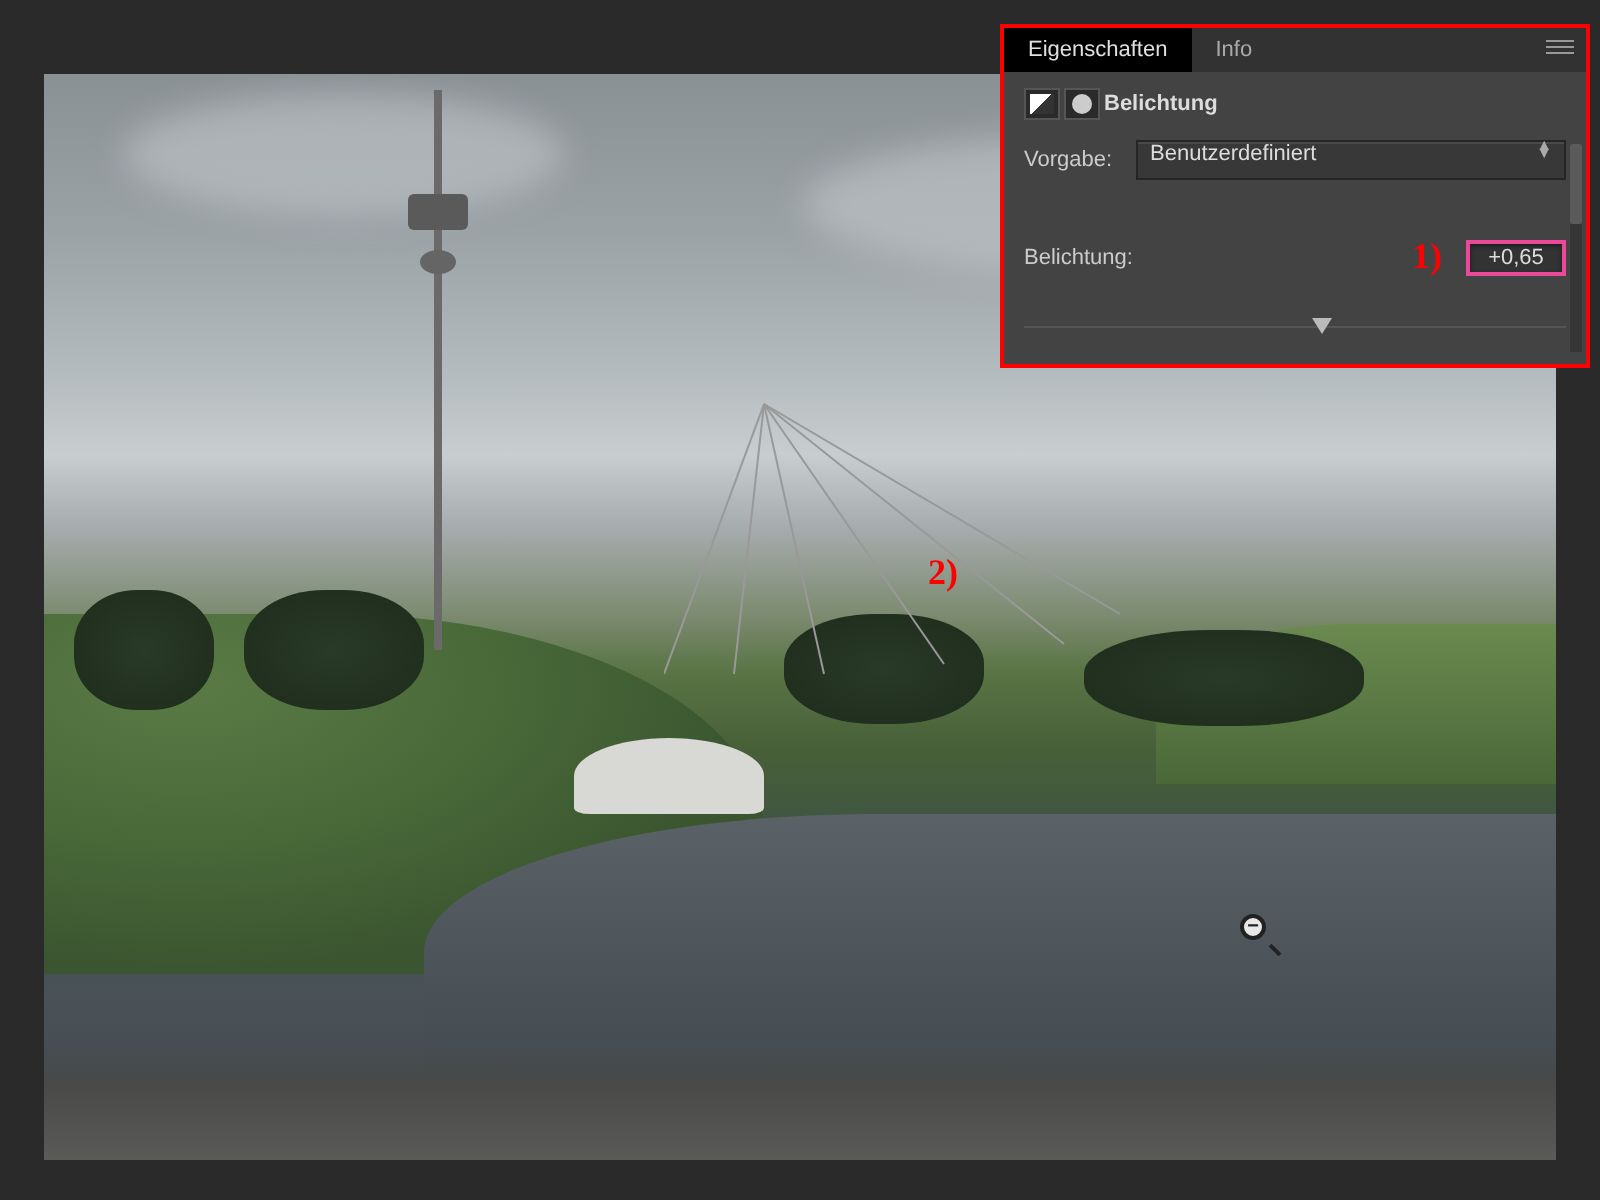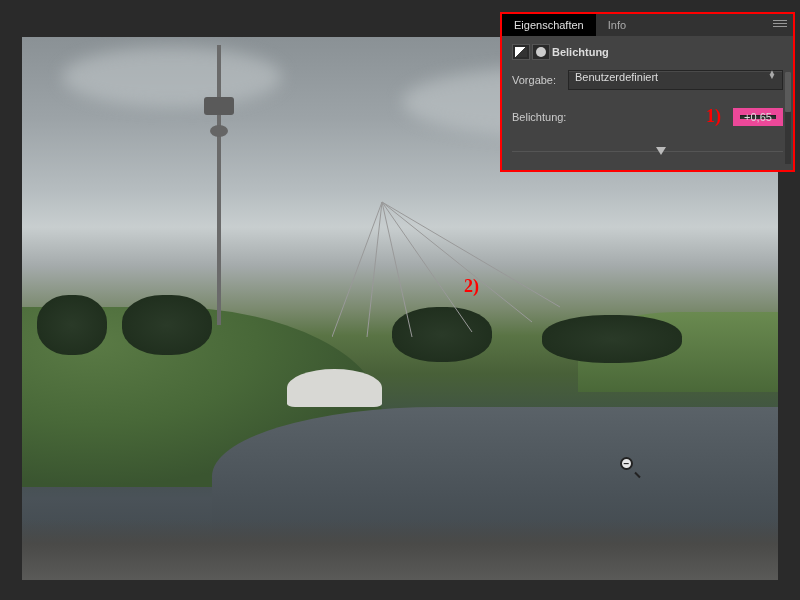--- a/index.html
+++ b/index.html
@@ -217,21 +217,21 @@
       background: #ccc;
     }
     .adj-title {
       font-weight: bold;
       font-size: 11px;
       color: #ddd;
     }
     .row {
       display: flex;
       align-items: center;
-      margin-bottom: 16px;
+      margin-bottom: 28px;
       gap: 8px;
     }
     .row-label {
       font-size: 11px;
       color: #ccc;
       min-width: 48px;
     }
     .dropdown {
       flex: 1;
       background: #383838;
@@ -250,21 +250,21 @@
       font-size: 8px;
       line-height: 4px;
       color: #aaa;
     }
     .slider-row {
       position: relative;
     }
     .value-box {
       width: 50px;
       background: #333;
-      border: 7px solid #ec4899;
+      border: 2px solid #ec4899;
       box-shadow: inset 0 1px 2px #1a1a1a;
       height: 18px;
       text-align: center;
       font-size: 11px;
       color: #ddd;
       display: flex;
       align-items: center;
       justify-content: center;
     }
     .slider-track {

